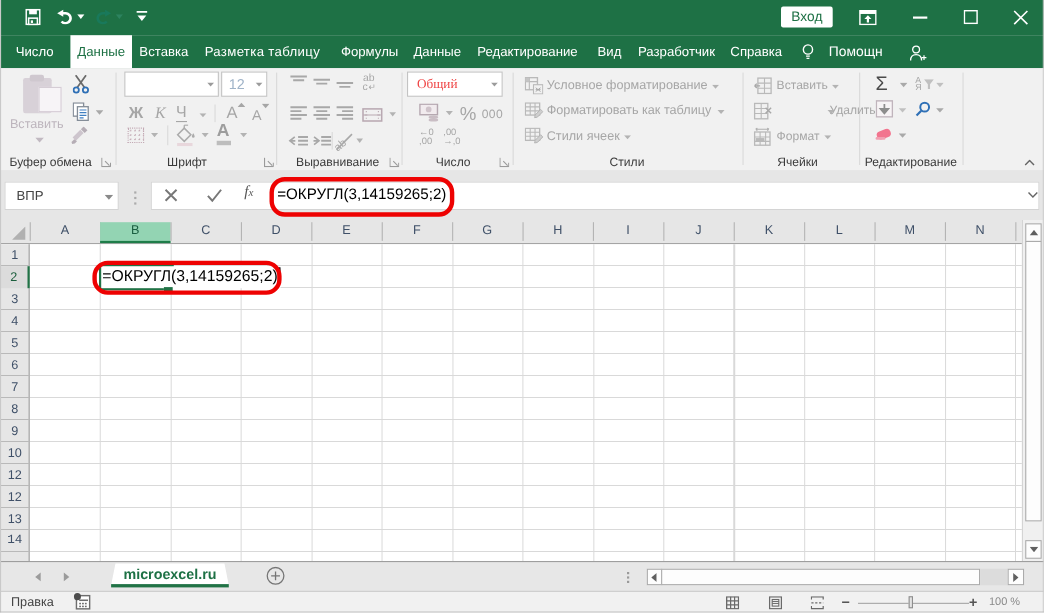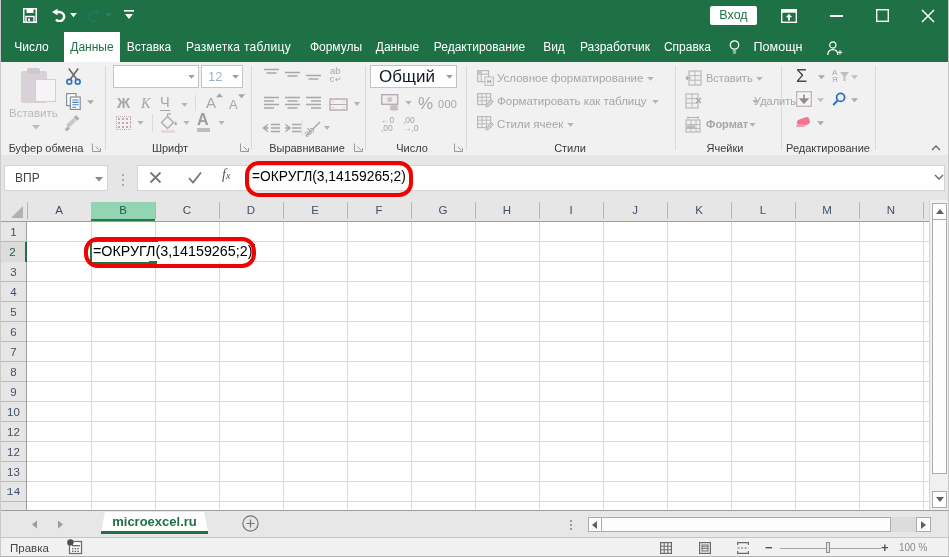--- a/index.html
+++ b/index.html
@@ -210,21 +210,21 @@
       <text x="41" y="69" font-size="10" fill="#a8a8a8" transform="rotate(-38 47 65)" font-family="Liberation Sans">ab</text>
       <path d="M62 60 l6 0 l-3 4 z" fill="#b3b3b3"></path>
       <path d="M92 36 l6 0 l-3 4 z" fill="#b3b3b3"></path>
       <line x1="40" y1="54" x2="40" y2="70" stroke="#d9d9d9" stroke-width="1"></line>
     </svg>
     <div class="glabel" style="left:253px;width:108px;">Выравнивание</div>
     <svg class="abs" style="left:354px;top:81px" width="9" height="9" viewBox="0 0 9 9">
         <path d="M0.5 0.5 L0.5 8.5 L8.5 8.5 M8.5 8.5 L8.5 5 M8.5 8.5 L5 8.5 M3.5 3.5 L7.5 7.5" stroke="#9a9a9a" stroke-width="1" fill="none"></path>
       </svg>
 
-    <div class="abs" style="left:370px;top:3px;width:87px;height:23px;background:#fff;border:1px solid #c3c3c3;box-sizing:border-box;font-size:17px;color:#0f172a;padding-left:8px;line-height:21px;">Общий</div>
+    <div class="abs" style="left:370px;top:3px;width:87px;height:23px;background:#fff;border:1px solid #c3c3c3;box-sizing:border-box;font-size:12px;color:#ef4444;padding-left:8px;line-height:21px;font-family:Liberation Serif, serif;">Общий</div>
     <svg class="abs" style="left:446px;top:13px" width="7" height="4" viewBox="0 0 8 5">
         <path d="M0 0 L8 0 L4 4.6 Z" fill="#9b9b9b"></path>
       </svg>
     <svg class="abs" style="left:381px;top:32px" width="21" height="17" viewBox="0 0 21 17">
       <rect x="0.7" y="0.7" width="16" height="9.6" fill="#f1ebee" stroke="#b5a7b0" stroke-width="1.3"></rect>
       <circle cx="8.7" cy="5.5" r="2.6" fill="#cfc3ca"></circle>
       <ellipse cx="13" cy="12.6" rx="4.4" ry="1.5" fill="#c9bdc4"></ellipse>
       <ellipse cx="13" cy="15" rx="4.4" ry="1.5" fill="#c9bdc4"></ellipse>
     </svg>
     <svg class="abs" style="left:405px;top:39px" width="7" height="4" viewBox="0 0 8 5">
@@ -287,21 +287,21 @@
     <div class="abs gray" style="left:706px;top:33px;font-size:11px;margin-left:48px;">Удалить</div>
     <svg class="abs" style="left:752px;top:38px" width="7" height="4" viewBox="0 0 8 5">
         <path d="M0 0 L8 0 L4 4.6 Z" fill="#b3b3b3"></path>
       </svg>
     <svg class="abs" style="left:685px;top:54px" width="17" height="17" viewBox="0 0 17 17">
       <rect x="1" y="4" width="14" height="12" fill="none" stroke="#b9b9b9" stroke-width="1.2"></rect>
       <path d="M1 8.5 h14 M1 12.5 h14 M6 4 v12 M11 4 v12" stroke="#b9b9b9" stroke-width="1"></path>
       <rect x="2" y="9.5" width="8" height="2.8" fill="#b9b9b9"></rect>
       <path d="M2 1.5 l12 0 M2 1.5 l1.5 -1.2 M2 1.5 l1.5 1.2 M14 1.5 l-1.5 -1.2 M14 1.5 l-1.5 1.2" stroke="#b0b0b0" stroke-width="1" fill="none"></path>
     </svg>
-    <div class="abs gray" style="left:706px;top:56px;font-size:11px;font-weight:bold;">Формат</div>
+    <div class="abs gray" style="left:706px;top:56px;font-size:11px;">Формат</div>
     <svg class="abs" style="left:749px;top:61px" width="7" height="4" viewBox="0 0 8 5">
         <path d="M0 0 L8 0 L4 4.6 Z" fill="#b3b3b3"></path>
       </svg>
     <div class="glabel" style="left:688px;width:74px;">Ячейки</div>
 
     <div class="abs" style="left:796px;top:4px;font-size:18px;color:#4a4a4a;">Σ</div>
     <svg class="abs" style="left:818px;top:13px" width="7" height="5" viewBox="0 0 8 5">
         <path d="M0 0 L8 0 L4 4.6 Z" fill="#a9a9a9"></path>
       </svg>
     <div class="abs gray" style="left:832px;top:7px;font-size:8px;line-height:7px;">А<br>Я</div>

